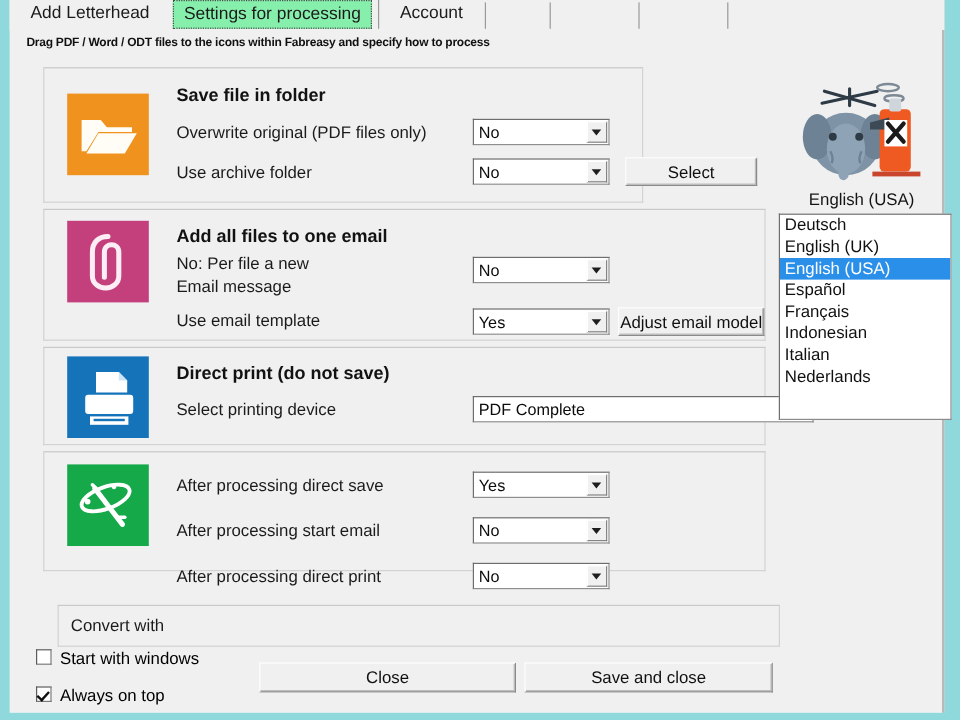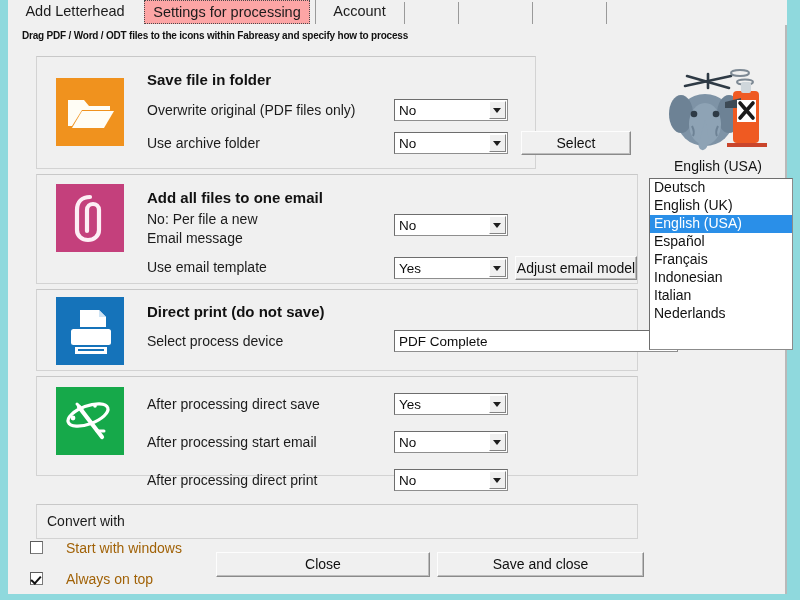--- a/index.html
+++ b/index.html
@@ -46,21 +46,21 @@
     text-align: center;
     background: #f0f0f0;
     box-sizing: border-box;
     white-space: nowrap;
   }
   .tab.sep {
     border-left: 1px solid #9a9a9a;
   }
   .tab.selected {
     border: 1px dotted #4a4a4a;
-    background: #fca5a5;
+    background: #86efac;
   }
   .tab-empty {
     position: absolute;
     top: 2px;
     width: 0px;
     height: 22px;
     border-left: 1px solid #9a9a9a;
   }
 
   
@@ -180,23 +180,22 @@
     position: absolute;
     left: 2px; top: 1px;
     width: 4px; height: 8px;
     border: solid #111;
     border-width: 0 2px 2px 0;
     transform: rotate(42deg);
   }
   .chk-label {
     position: absolute;
     font-size: 14px;
-    color: #a16207;
-    white-space: nowrap;
-    margin-left: 16px;
+    color: #000000;
+    white-space: nowrap;
   }
 
   
   .lang-caption {
     position: absolute;
     font-size: 14px;
     color: #141414;
     white-space: nowrap;
     text-align: center;
   }
@@ -298,21 +297,21 @@
       <div class="tile printer" style="left:19px; top:7px;">
         <svg viewBox="0 0 68 68" xmlns="http://www.w3.org/2000/svg" aria-hidden="true">
           <path d="M24 13 L43 13 L50 20 L50 30 L24 30 Z" fill="#ffffff"></path>
           <path d="M43 13 L50 20 L43 20 Z" fill="#cfe4f4"></path>
           <rect x="15" y="32" width="40" height="16" rx="2.5" fill="#ffffff"></rect>
           <rect x="19" y="50" width="32" height="7" fill="#ffffff"></rect>
           <rect x="22" y="52" width="26" height="2" fill="#1573ba"></rect>
         </svg>
       </div>
       <div class="g-title" style="left:110px; top:13px;">Direct print (do not save)</div>
-      <div class="g-label" style="left:110px; top:43px;">Select process device</div>
+      <div class="g-label" style="left:110px; top:43px;">Select printing device</div>
       <div class="combo" style="left:357px; top:40px; width:284px;">
         <span class="val">PDF Complete</span>
         <span class="btn"></span>
       </div>
     </div>
 
     <div class="group" style="left:28px; top:376px; width:602px; height:100px;">
       <div class="tile wand" style="left:19px; top:10px;">
         <svg viewBox="0 0 68 68" xmlns="http://www.w3.org/2000/svg" aria-hidden="true">
           <ellipse cx="32" cy="28" rx="21" ry="9" transform="rotate(-20 32 28)" fill="none" stroke="#ffffff" stroke-width="3.2"></ellipse>
@@ -334,21 +333,21 @@
       <div class="combo" style="left:357px; top:54px; width:114px;">
         <span class="val">No</span>
         <span class="btn"></span>
       </div>
       <div class="combo" style="left:357px; top:92px; width:114px;">
         <span class="val">No</span>
         <span class="btn"></span>
       </div>
     </div>
 
-    <div class="group" style="left:28px; top:504px; width:602px; height:35px;">
+    <div class="group" style="left:40px; top:504px; width:602px; height:35px;">
       <div class="g-label" style="left:10px; top:8px;">Convert with</div>
     </div>
 
     <div class="chk" style="left:22px; top:541px;"></div>
     <div class="chk-label" style="left:42px; top:540px;">Start with windows</div>
 
     <div class="chk on" style="left:22px; top:572px;"></div>
     <div class="chk-label" style="left:42px; top:571px;">Always on top</div>
 
     <div class="button" style="left:208px; top:552px; width:214px; height:25px; line-height:23px;">Close</div>

